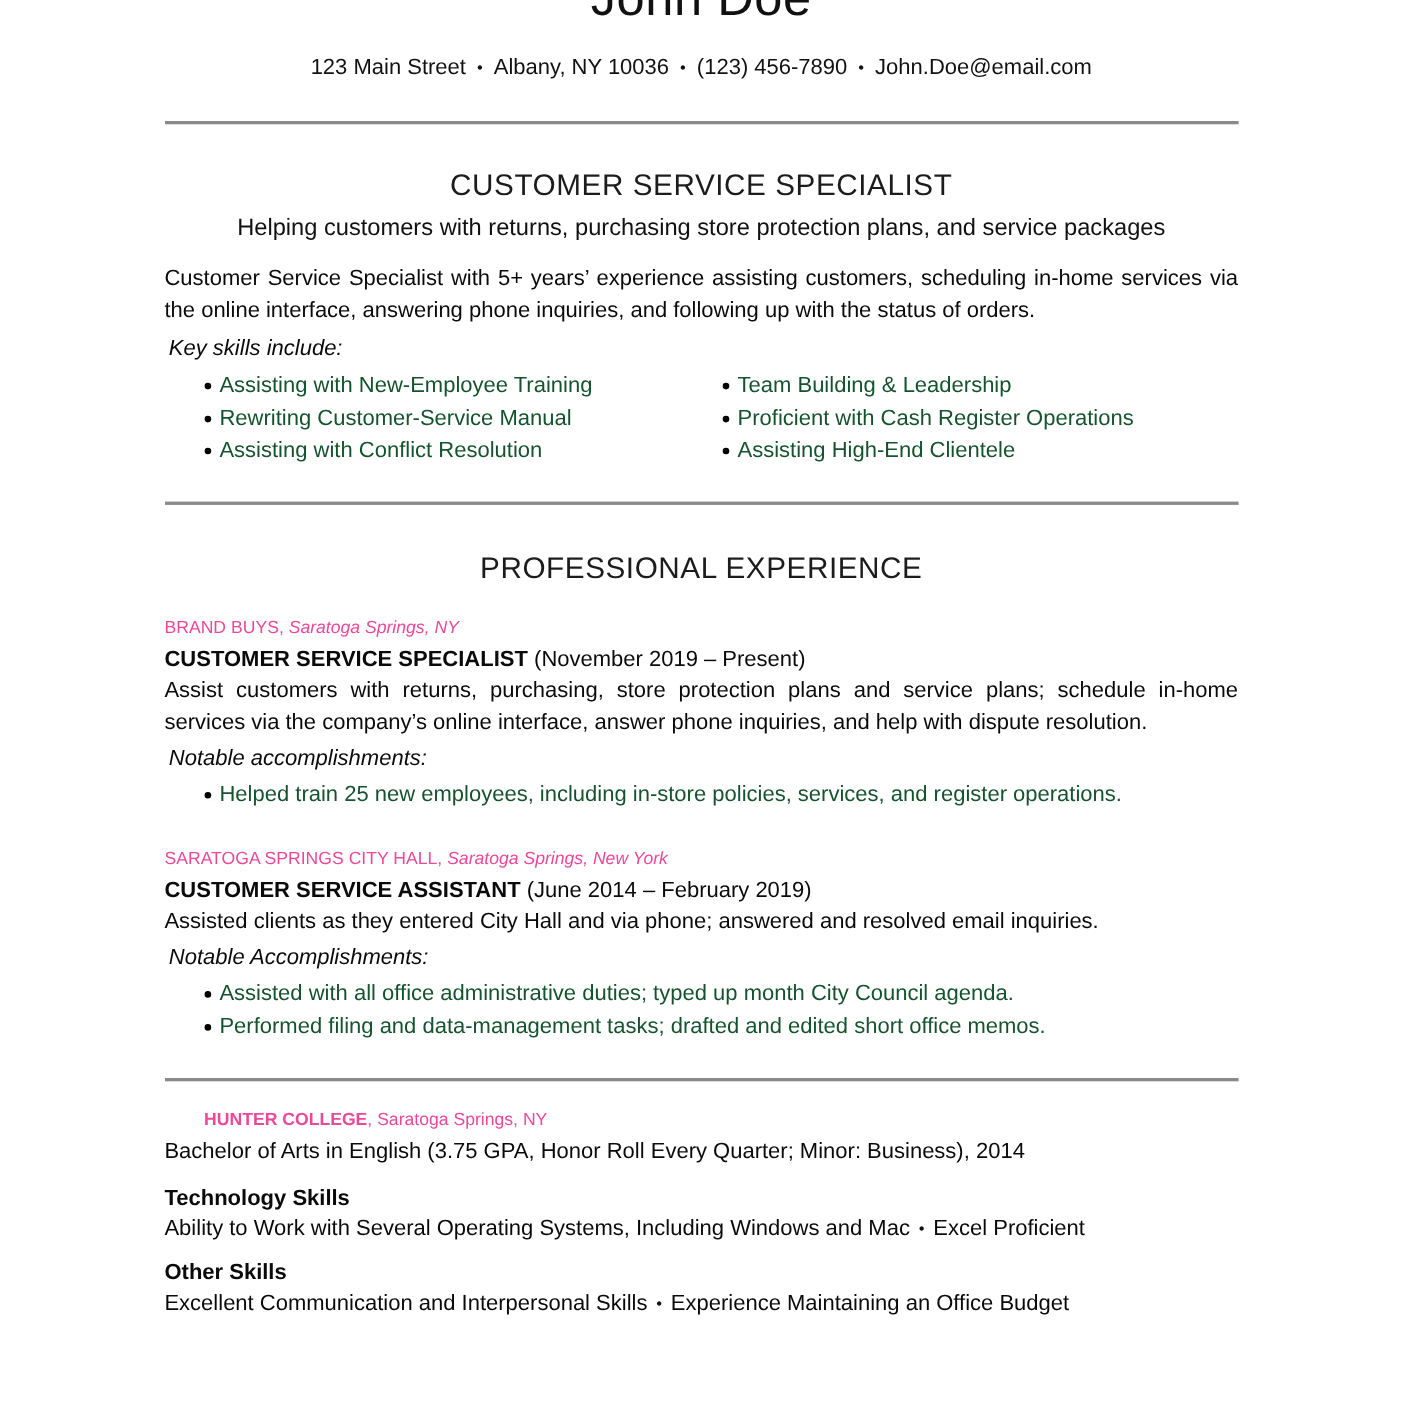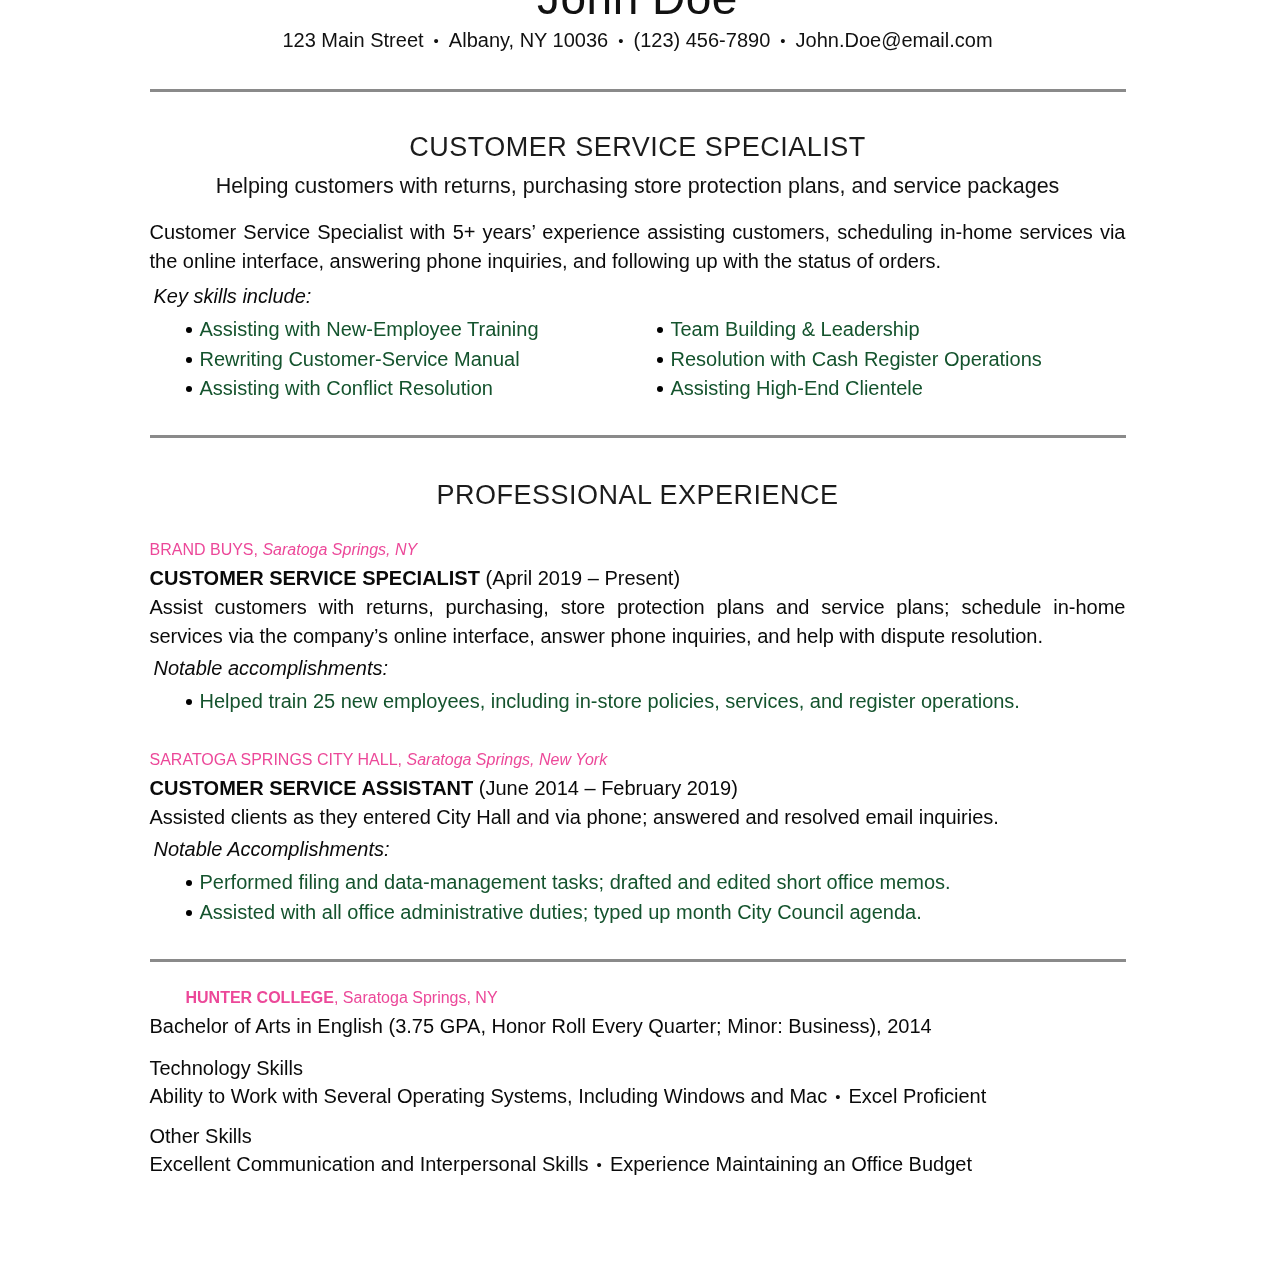--- a/index.html
+++ b/index.html
@@ -21,21 +21,21 @@
     font-size: 46px;
     line-height: 46px;
     font-weight: normal;
     text-align: center;
     margin: -25px 0 0 0;
     letter-spacing: 0.5px;
     color: #111111;
     white-space: nowrap;
   }
   .contact {
-    margin-top: 8px;
+    margin-top: 29px;
     font-size: 20px;
     line-height: 23px;
     text-align: center;
     color: #111111;
     white-space: nowrap;
   }
   .sep {
     display: inline-block;
     font-size: 15px;
     vertical-align: 1px;
@@ -130,21 +130,21 @@
     color: #0a0a0a;
   }
   .job-title { font-weight: bold; }
   .accomplishments-label { margin-top: 3px; line-height: 29px; }
   .edu-block { margin-top: 21px; }
   .college-name { font-weight: bold; padding-left: 36px; }
   .sub-heading {
     margin: 0;
     font-size: 20px;
     line-height: 28px;
-    font-weight: normal;
+    font-weight: bold;
     color: #0a0a0a;
   }
   .sub-heading-tech  { margin-top: 13px; }
   .sub-heading-other { margin-top: 11px; }
   .inline-sep { margin: 0 8px; }
 </style>
 </head>
 <body>
 
 <div class="page">
@@ -164,47 +164,47 @@
   <p class="italic-label key-skills-label">Key skills include:</p>
 
   <div class="skills-cols">
     <ul class="bullets skills-col">
       <li>Assisting with New-Employee Training</li>
       <li>Rewriting Customer-Service Manual</li>
       <li>Assisting with Conflict Resolution</li>
     </ul>
     <ul class="bullets skills-col">
       <li>Team Building &amp; Leadership</li>
-      <li>Resolution with Cash Register Operations</li>
+      <li>Proficient with Cash Register Operations</li>
       <li>Assisting High-End Clientele</li>
     </ul>
   </div>
 
   <hr class="rule rule-2">
 
   <h2 class="section-heading heading-experience">PROFESSIONAL EXPERIENCE</h2>
 
   <section class="job job-1">
     <p class="company-line"><span class="company-name">BRAND BUYS,</span> <span class="company-location">Saratoga Springs, NY</span></p>
-    <p class="title-line"><span class="job-title">CUSTOMER SERVICE SPECIALIST</span> <span>(April 2019 – Present)</span></p>
+    <p class="title-line"><span class="job-title">CUSTOMER SERVICE SPECIALIST</span> <span>(November 2019 – Present)</span></p>
     <p class="body-text just">Assist customers with returns, purchasing, store protection plans and service plans; schedule in-home services via the company’s online interface, answer phone inquiries, and help with dispute resolution.</p>
     <p class="italic-label accomplishments-label">Notable accomplishments:</p>
     <ul class="bullets">
       <li>Helped train 25 new employees, including in-store policies, services, and register operations.</li>
     </ul>
   </section>
 
   <section class="job job-2">
     <p class="company-line"><span class="company-name">SARATOGA SPRINGS CITY HALL,</span> <span class="company-location">Saratoga Springs, New York</span></p>
     <p class="title-line"><span class="job-title">CUSTOMER SERVICE ASSISTANT</span> <span>(June 2014 – February 2019)</span></p>
     <p class="body-text">Assisted clients as they entered City Hall and via phone; answered and resolved email inquiries.</p>
     <p class="italic-label accomplishments-label">Notable Accomplishments:</p>
     <ul class="bullets">
+      <li>Assisted with all office administrative duties; typed up month City Council agenda.</li>
       <li>Performed filing and data-management tasks; drafted and edited short office memos.</li>
-      <li>Assisted with all office administrative duties; typed up month City Council agenda.</li>
     </ul>
   </section>
 
   <hr class="rule rule-3">
 
 
   <div class="edu-block">
     <p class="company-line"><span class="college-name">HUNTER COLLEGE</span><span>, Saratoga Springs, NY</span></p>
     <p class="body-text">Bachelor of Arts in English (3.75 GPA, Honor Roll Every Quarter; Minor: Business), 2014</p>
   </div>

